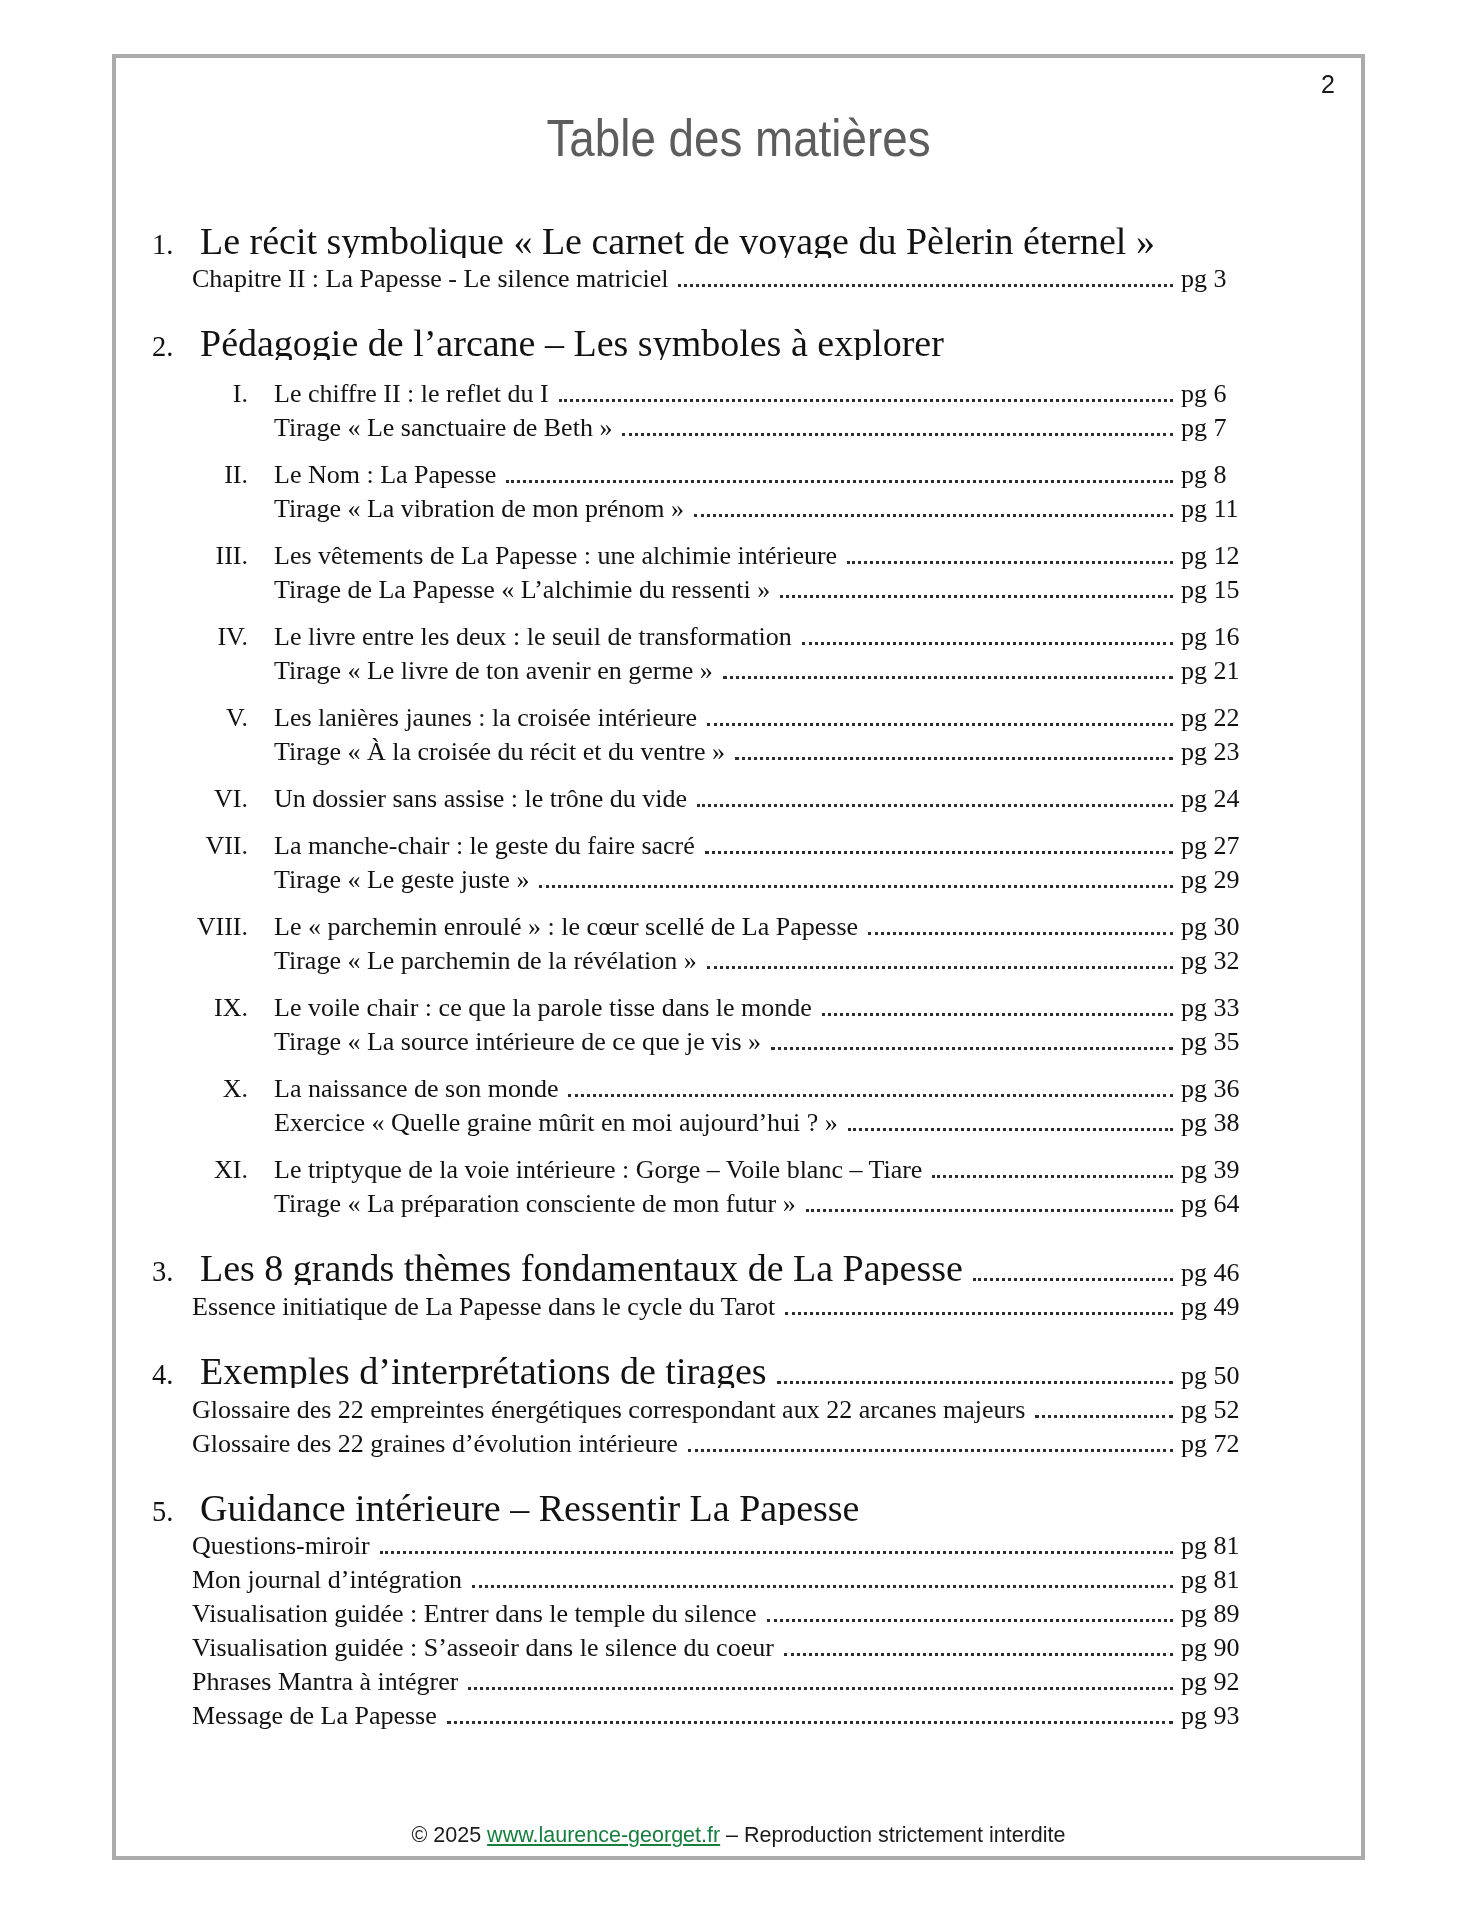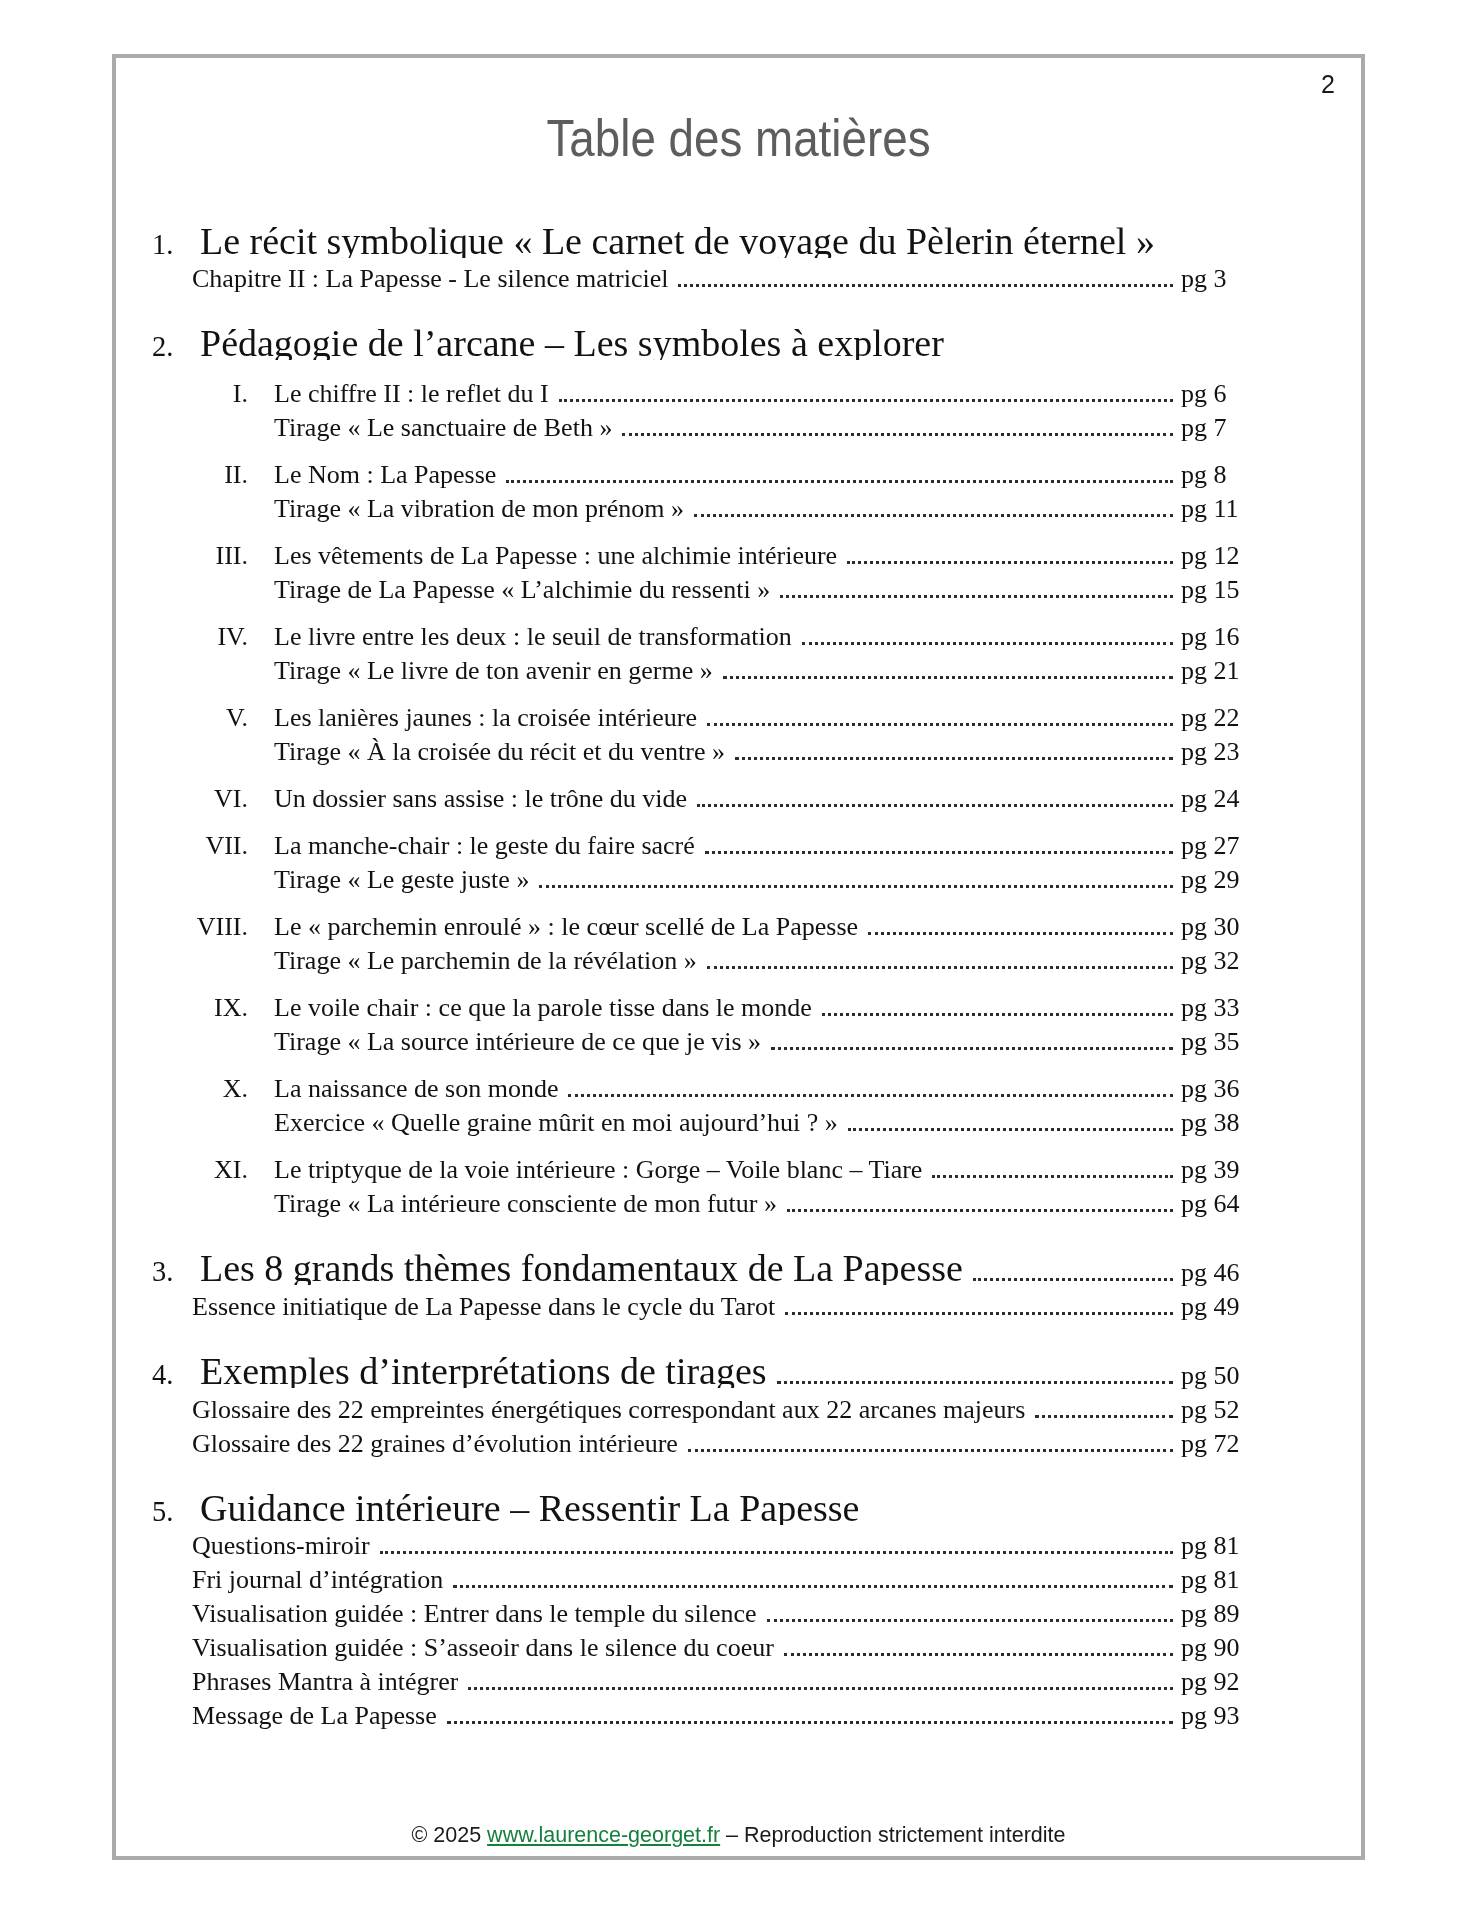--- a/index.html
+++ b/index.html
@@ -254,21 +254,21 @@
     <span class="pg">pg 38</span>
   </div>
       <div class="row kind-roman gap-group">
     <span class="num">XI.</span>
     <span class="label">Le triptyque de la voie intérieure : Gorge – Voile blanc – Tiare</span>
     <span class="leader"></span>
     <span class="pg">pg 39</span>
   </div>
       <div class="row kind-roman-cont gap-none">
     <span class="num"></span>
-    <span class="label">Tirage « La intérieure consciente de mon futur »</span>
+    <span class="label">Tirage « La préparation consciente de mon futur »</span>
     <span class="leader"></span>
     <span class="pg">pg 64</span>
   </div>
       <div class="row kind-section gap-section">
     <span class="num">3.</span>
     <span class="label">Les 8 grands thèmes fondamentaux de La Papesse</span>
     <span class="leader"></span>
     <span class="pg">pg 46</span>
   </div>
       <div class="row kind-sub gap-none">
@@ -301,21 +301,21 @@
 
   </div>
       <div class="row kind-sub gap-none">
     <span class="num"></span>
     <span class="label">Questions-miroir</span>
     <span class="leader"></span>
     <span class="pg">pg 81</span>
   </div>
       <div class="row kind-sub gap-none">
     <span class="num"></span>
-    <span class="label">Fri journal d’intégration</span>
+    <span class="label">Mon journal d’intégration</span>
     <span class="leader"></span>
     <span class="pg">pg 81</span>
   </div>
       <div class="row kind-sub gap-none">
     <span class="num"></span>
     <span class="label">Visualisation guidée : Entrer dans le temple du silence</span>
     <span class="leader"></span>
     <span class="pg">pg 89</span>
   </div>
       <div class="row kind-sub gap-none">

